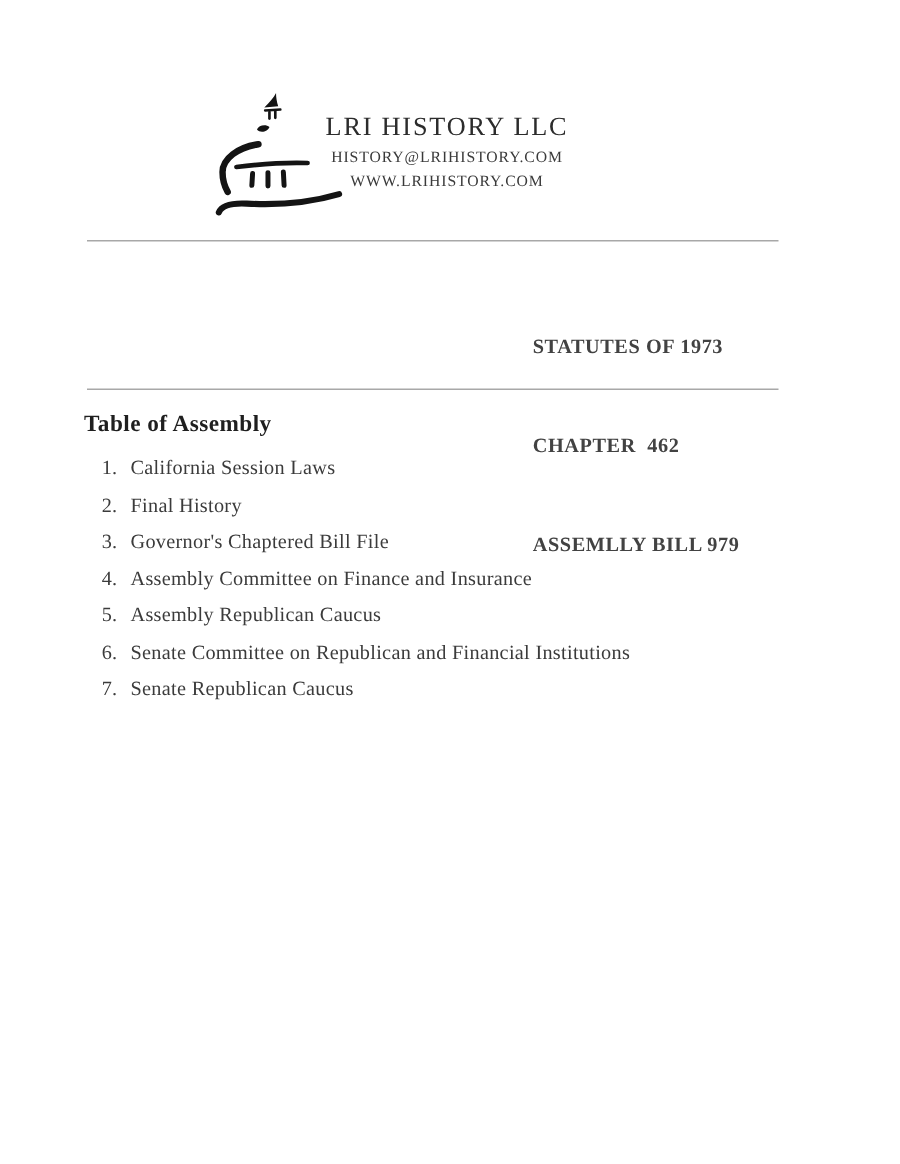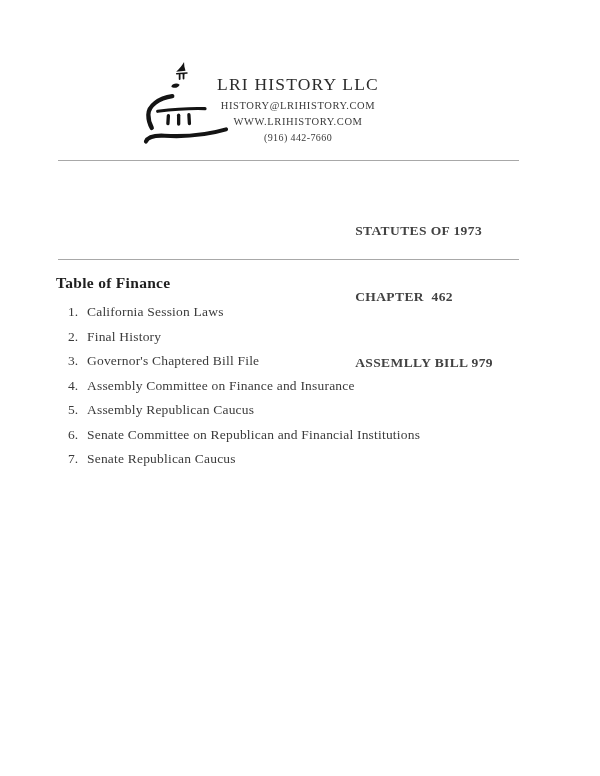--- a/index.html
+++ b/index.html
@@ -134,33 +134,32 @@
 
         <path d="M5 83.5 C7 78.5 14 77 24 77.5 C48 78.8 70 76 87 71" stroke-width="4.2"></path>
       </g>
     </svg>
   </div>
 
   <div class="header-text">
     <div class="company-name">LRI HISTORY LLC</div>
     <div class="contact-line">HISTORY@LRIHISTORY.COM</div>
     <div class="contact-line">WWW.LRIHISTORY.COM</div>
-    <div class="contact-line phone">(916) 442-7660</div>
   </div>
 
   <div class="rule rule-top"></div>
   <div class="rule rule-bottom"></div>
 
   <div class="reference">
     <div>STATUTES OF 1973</div>
     <div>CHAPTER  462</div>
     <div>ASSEMLLY BILL 979</div>
   </div>
 
-  <div class="toc-title">Table of Finance</div>
+  <div class="toc-title">Table of Assembly</div>
 
   <ol class="toc-list">
     <li>
       <span class="toc-num">1.</span>
       <span class="toc-label">California Session Laws</span>
     </li>
     <li>
       <span class="toc-num">2.</span>
       <span class="toc-label">Final History</span>
     </li>

